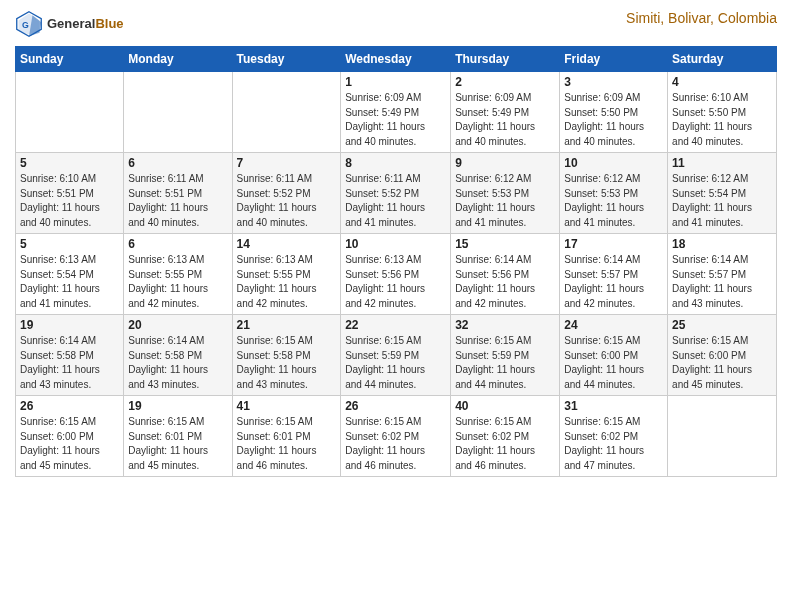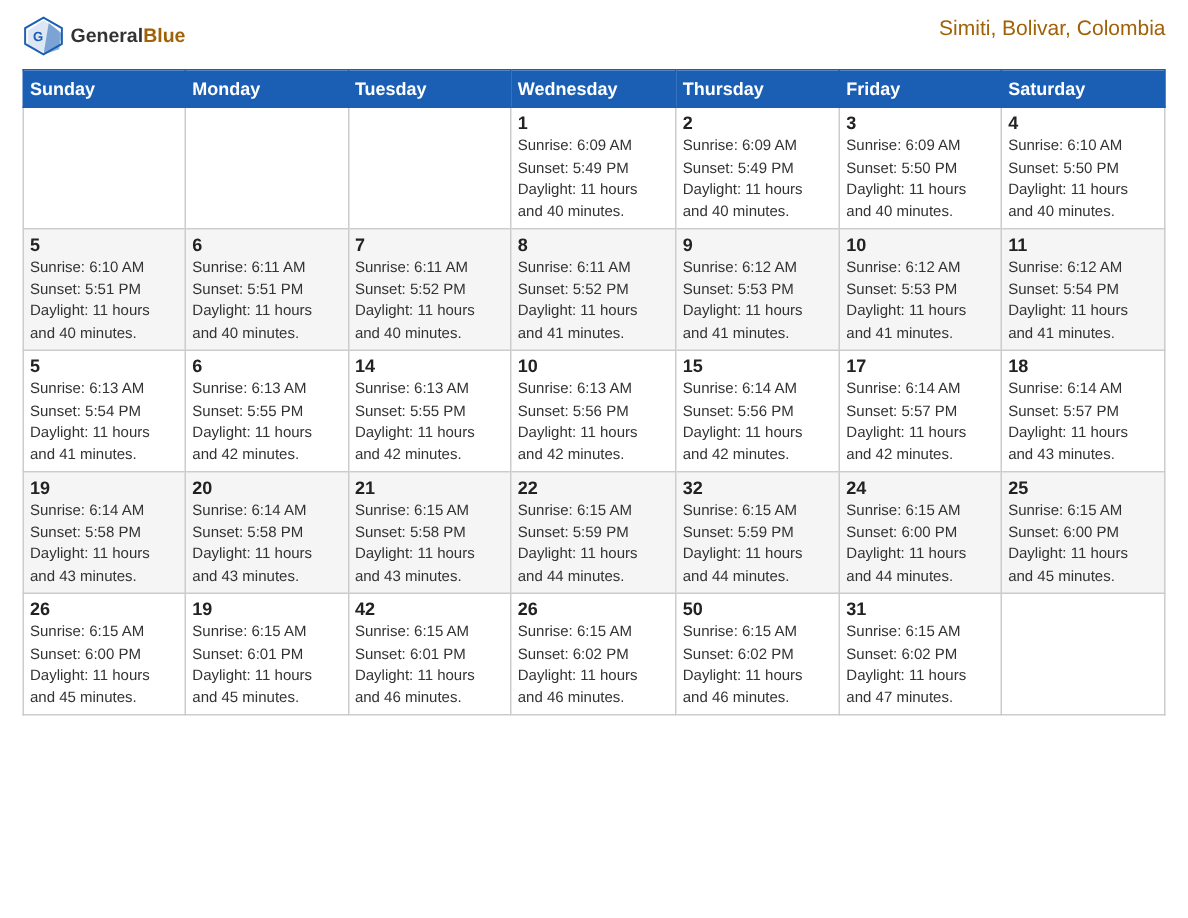--- a/index.html
+++ b/index.html
@@ -322,35 +322,35 @@
 and 45 minutes.</div>
           </td>
           <td>
             <div class="day-num">19</div>
             <div class="day-info" style="white-space: pre-line;">Sunrise: 6:15 AM
 Sunset: 6:01 PM
 Daylight: 11 hours
 and 45 minutes.</div>
           </td>
           <td>
-            <div class="day-num">42</div>
+            <div class="day-num">41</div>
             <div class="day-info" style="white-space: pre-line;">Sunrise: 6:15 AM
 Sunset: 6:01 PM
 Daylight: 11 hours
 and 46 minutes.</div>
           </td>
           <td>
             <div class="day-num">26</div>
             <div class="day-info" style="white-space: pre-line;">Sunrise: 6:15 AM
 Sunset: 6:02 PM
 Daylight: 11 hours
 and 46 minutes.</div>
           </td>
           <td>
-            <div class="day-num">50</div>
+            <div class="day-num">40</div>
             <div class="day-info" style="white-space: pre-line;">Sunrise: 6:15 AM
 Sunset: 6:02 PM
 Daylight: 11 hours
 and 46 minutes.</div>
           </td>
           <td>
             <div class="day-num">31</div>
             <div class="day-info" style="white-space: pre-line;">Sunrise: 6:15 AM
 Sunset: 6:02 PM
 Daylight: 11 hours

